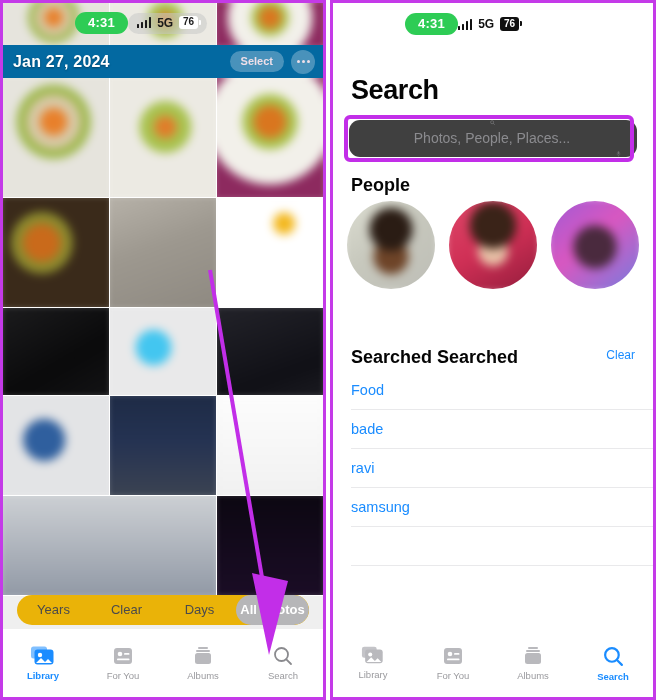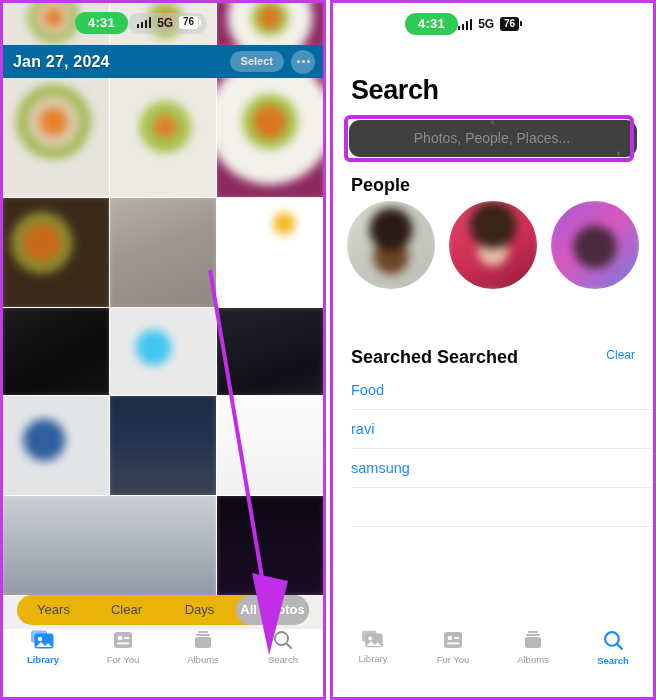--- a/index.html
+++ b/index.html
@@ -154,21 +154,21 @@
     flex:1; text-align:center; font-size:13px; color:#4a4a4c; font-weight:normal;
     line-height:30px;
   }
   .seg.active {
     background:#b6b6b8; color:#fff; border-radius:15px; height:30px; font-weight:bold;
   }
 
   
   .tabbar {
     position:absolute; left:0; right:0; bottom:0; height:68px;
-    background:#ffffff; display:flex; align-items:flex-start; padding-top:0; z-index:30;
+    background:#ffffff; display:flex; align-items:flex-start; padding-top:16px; z-index:30;
   }
   .tab { flex:1; display:flex; flex-direction:column; align-items:center; gap:3px; }
   .tab .tlabel { font-size:9.5px; color:#9a9a9e; }
   .tab.active .tlabel { color:#1a8cff; font-weight:bold; }
   .tab svg { display:block; }
   .home-ind {
     position:absolute; left:50%; transform:translateX(-50%); bottom:11px;
     width:112px; height:5px; border-radius:3px; background:#0b0b0b;
   }
 
@@ -431,20 +431,23 @@
       </div>
 
       <div class="sec-head recent-head">Searched Searched</div>
       <div class="clear-link">Clear</div>
 
       <div class="recent-list">
         <div class="rrow">
             <span>Food</span>
           </div>
         <div class="rrow">
+            <span>bade</span>
+          </div>
+        <div class="rrow">
             <span>ravi</span>
           </div>
         <div class="rrow">
             <span>samsung</span>
           </div>
         <div class="rrow blank">
             <span>&nbsp;</span>
           </div>
       </div>
 

